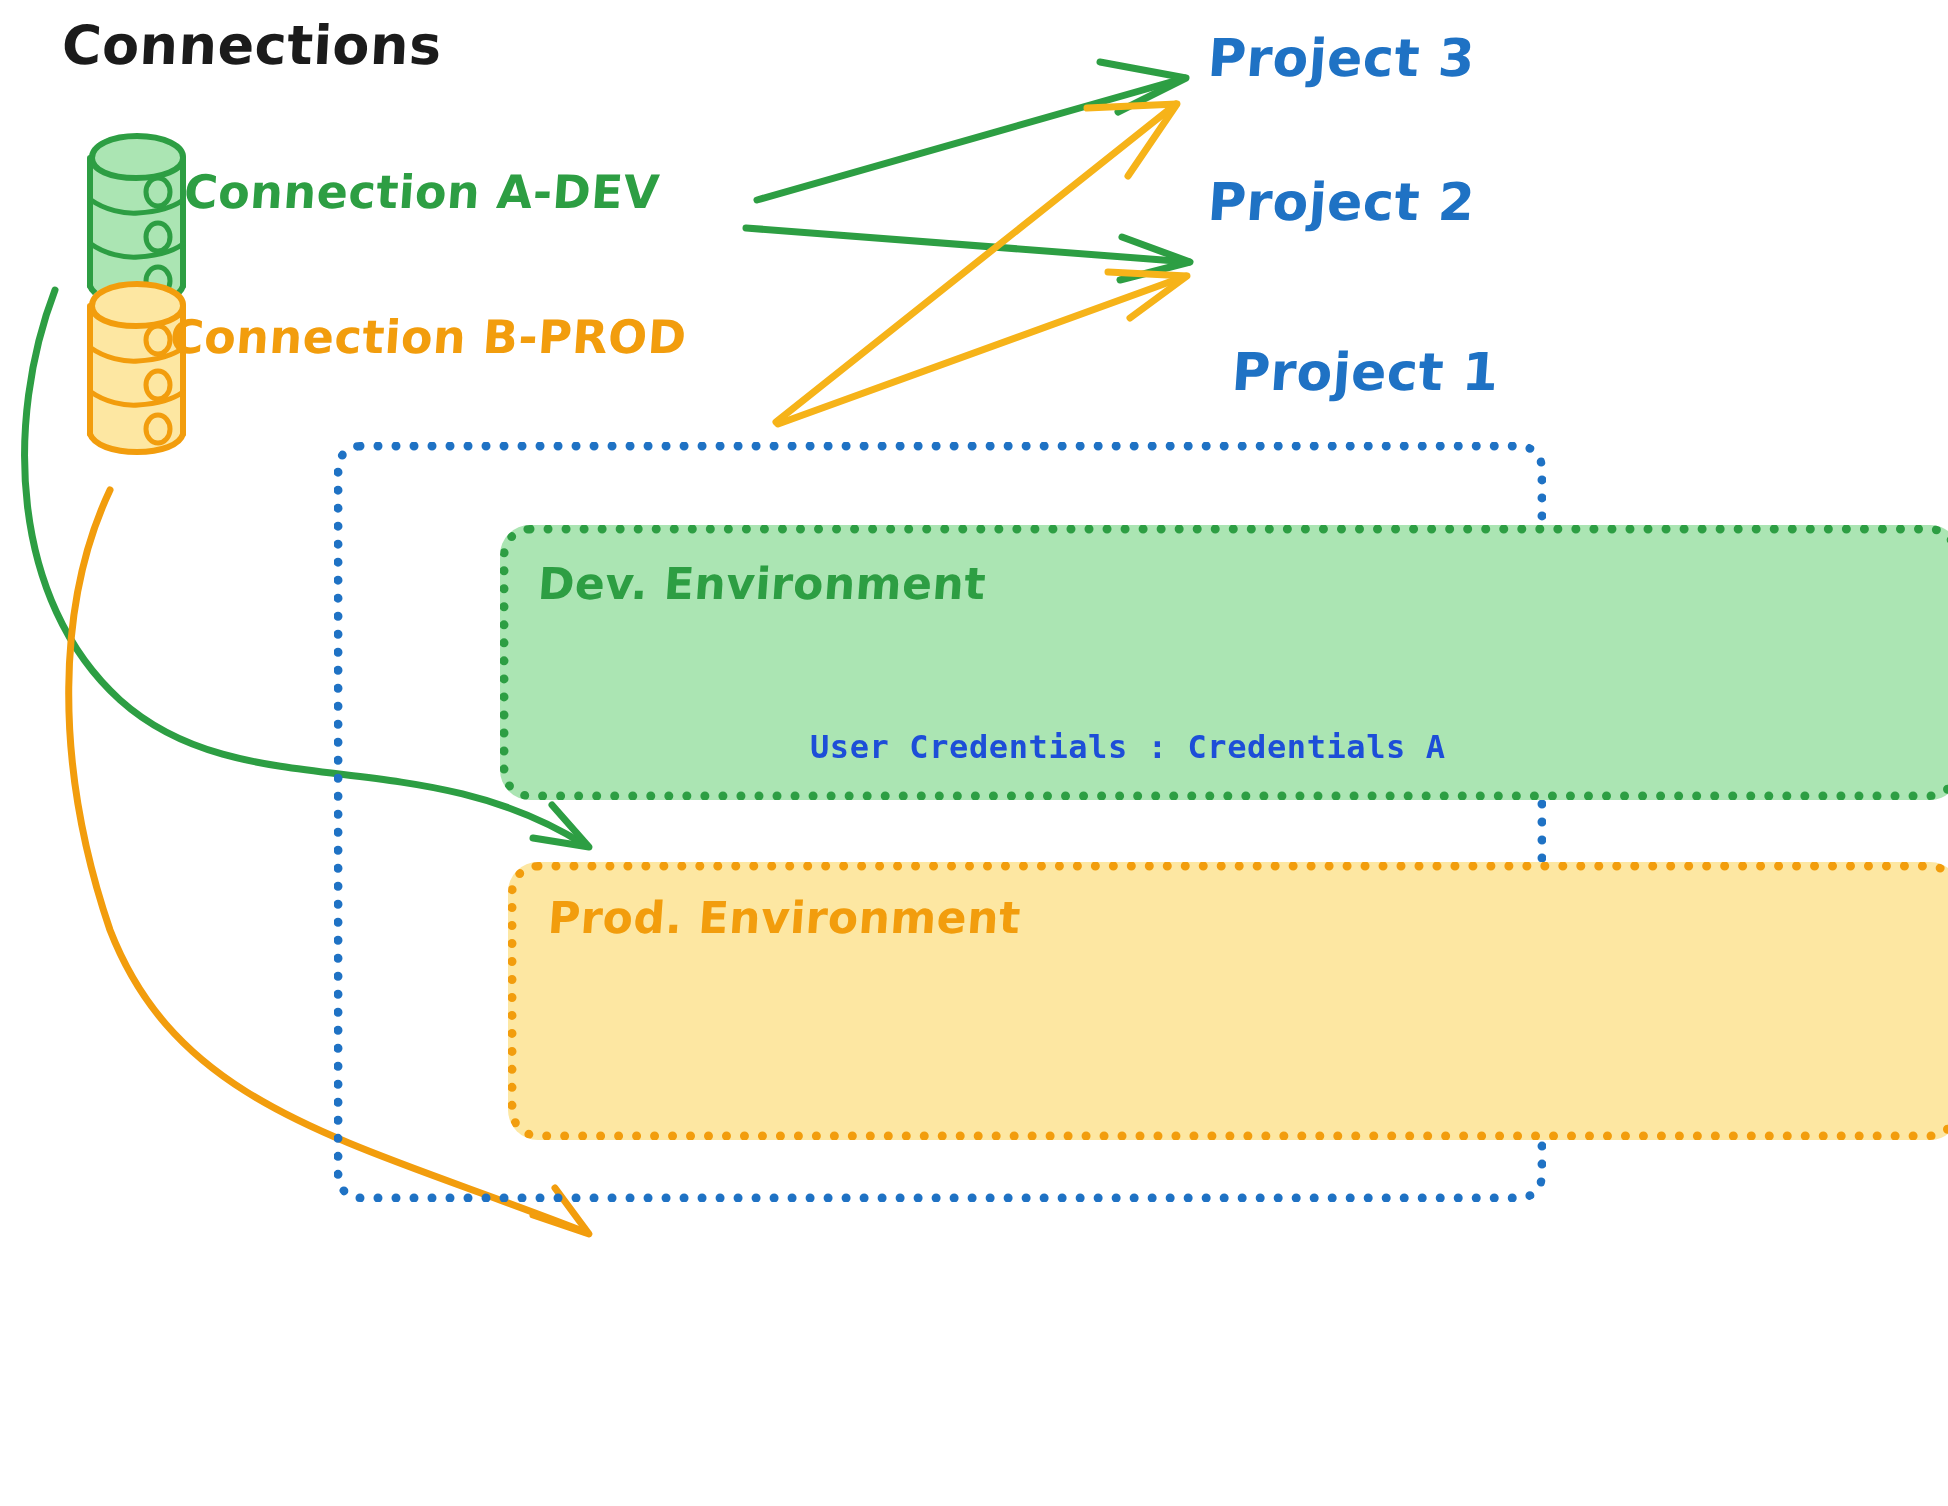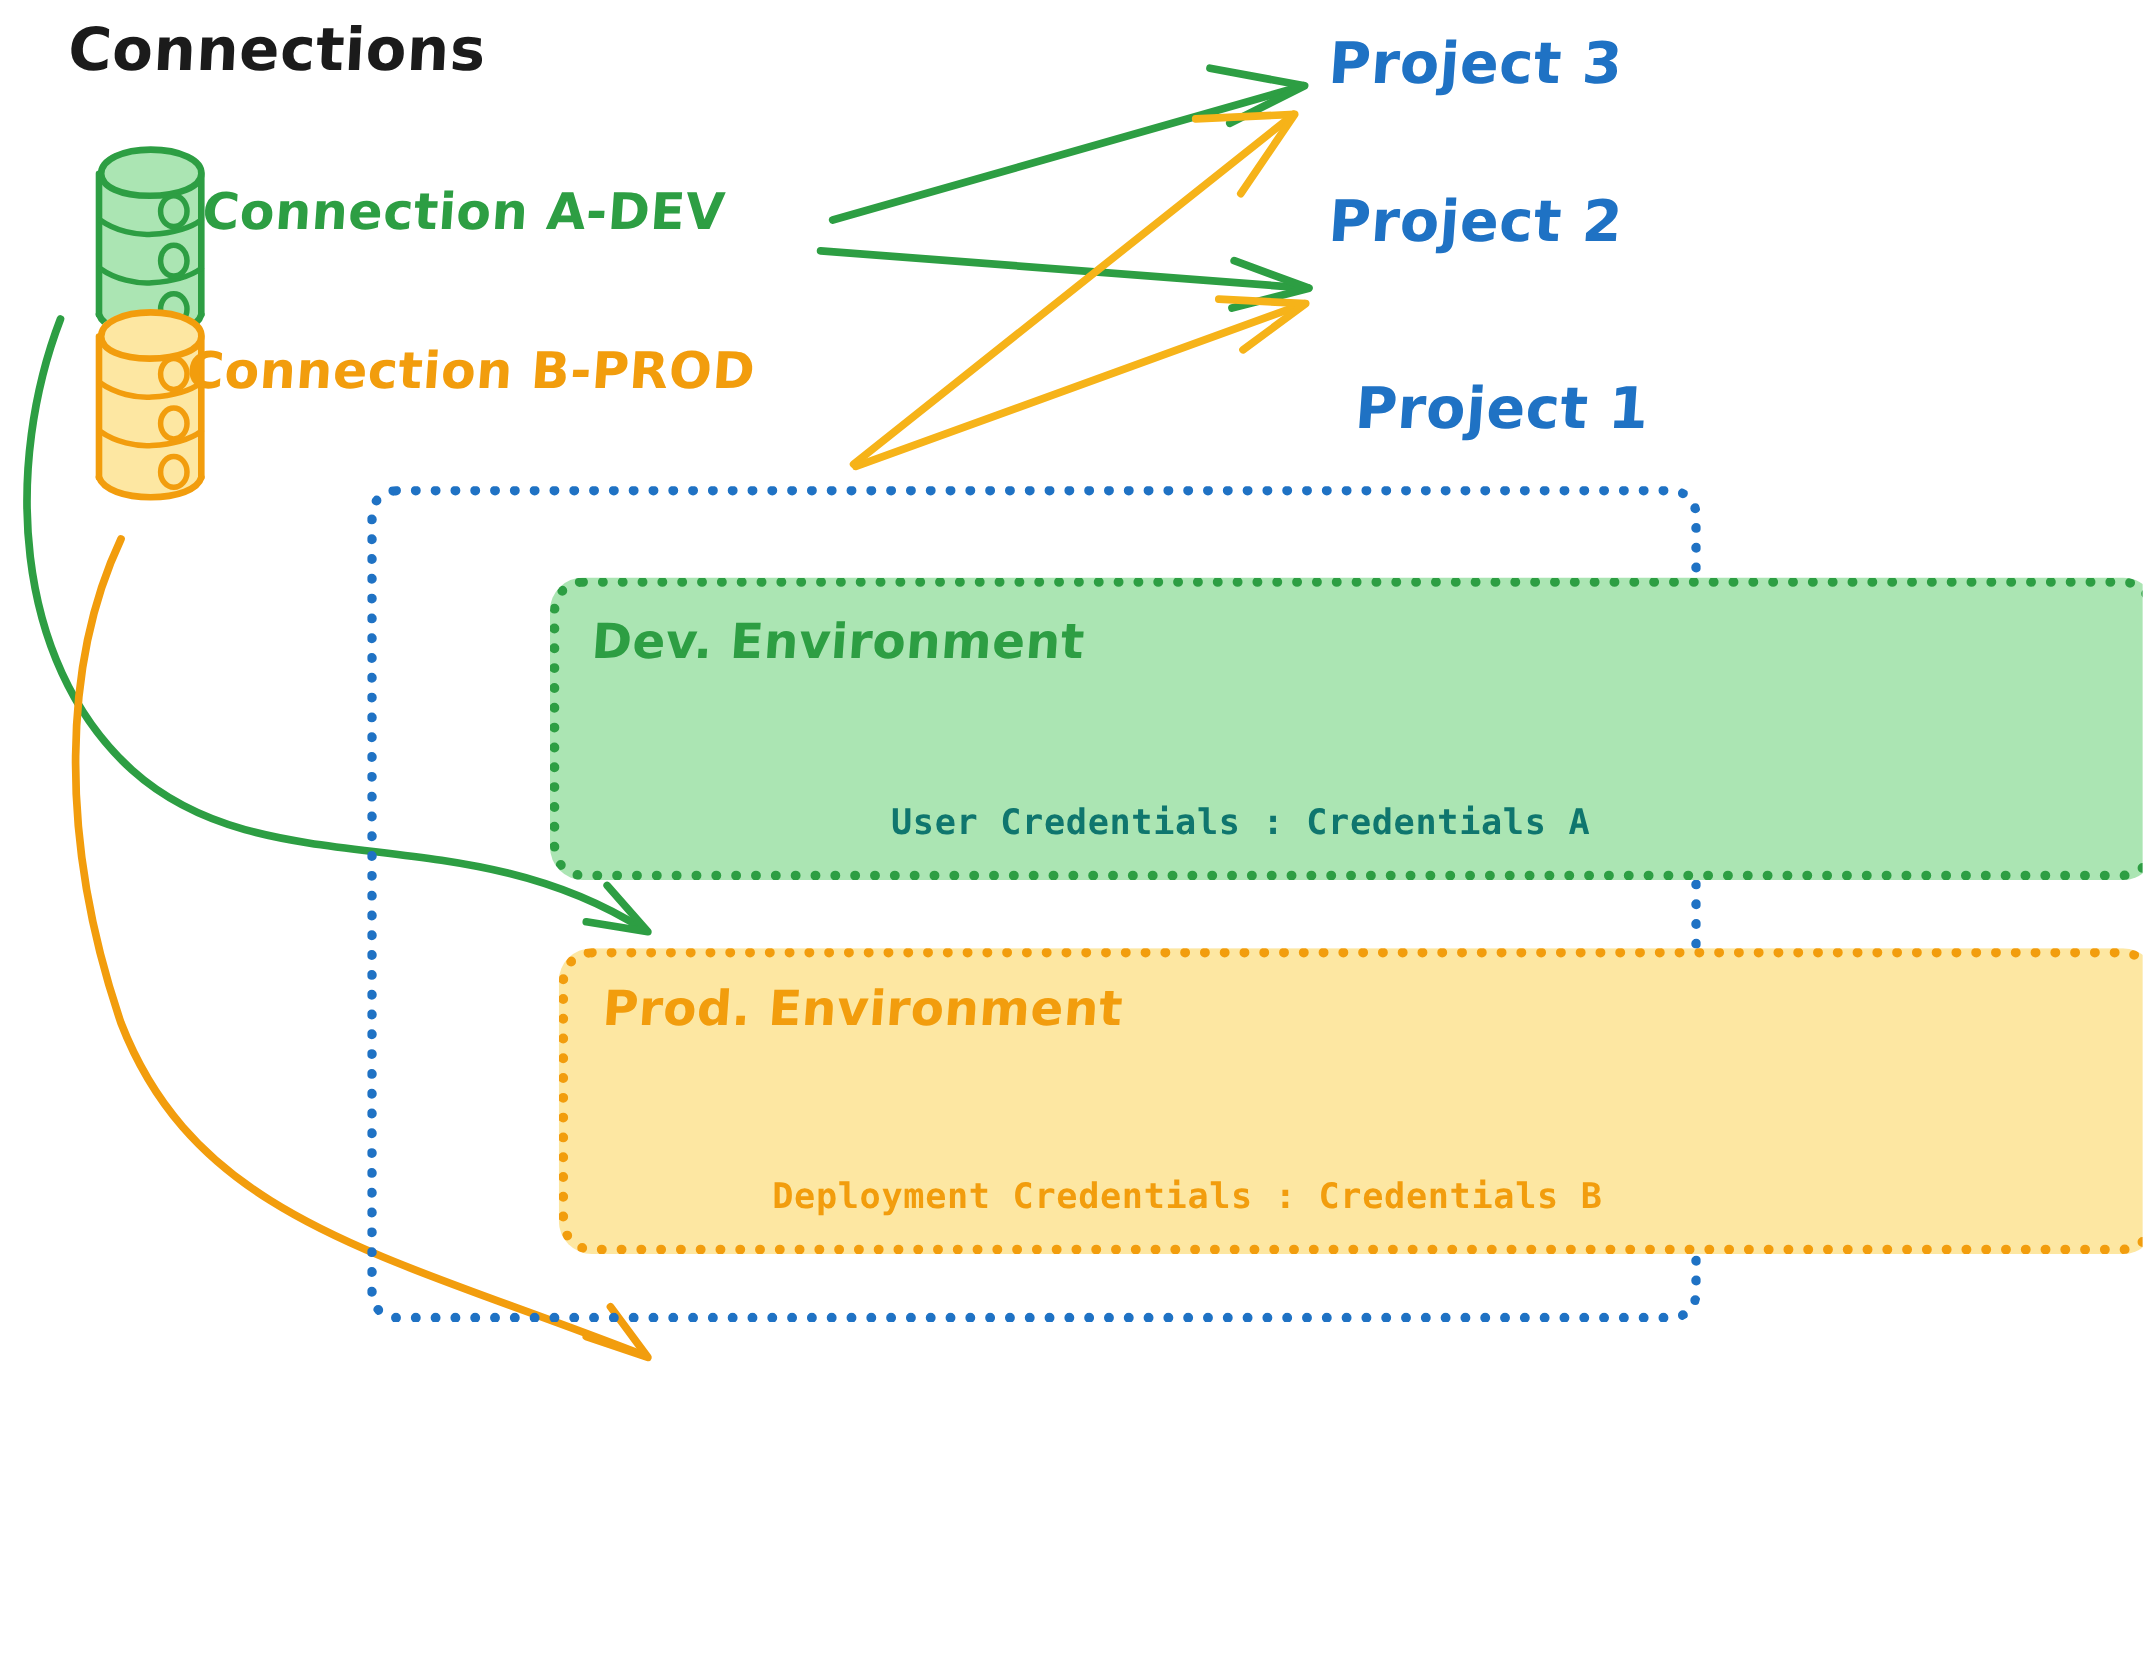--- a/index.html
+++ b/index.html
@@ -65,21 +65,21 @@
     font-size: 44px;
     transform: skewX(-4deg);
   }
   #label-dev-env   { left: 538px; top: 558px; color: #2d9e43; }
   #label-prod-env  { left: 548px; top: 892px; color: #f29d0d; }
 
   .creds {
     font-size: 32px;
     letter-spacing: 0.6px;
   }
-  #creds-dev  { left: 810px; top: 728px; color: #0f766e; text-align: center; }
+  #creds-dev  { left: 810px; top: 728px; color: #1d4ed8; text-align: center; }
   #creds-prod { left: 702px; top: 1068px; color: #f29d0d; }
 
   
   .env-box {
     position: absolute;
     border-radius: 30px;
     box-sizing: border-box;
   }
   #dev-env-box {
     left: 500px;
@@ -193,15 +193,14 @@
   <div class="env-box" id="dev-env-box"></div>
 
   <div class="env-box" id="prod-env-box"></div>
 
   <div class="hand env-title" id="label-dev-env">Dev. Environment</div>
 
   <div class="mono creds" id="creds-dev">User Credentials : Credentials A</div>
 
   <div class="hand env-title" id="label-prod-env">Prod. Environment</div>
 
-  <div class="mono creds" id="creds-prod">Deployment Credentials : Credentials B</div>
 
 </div>
 
 </body></html>

